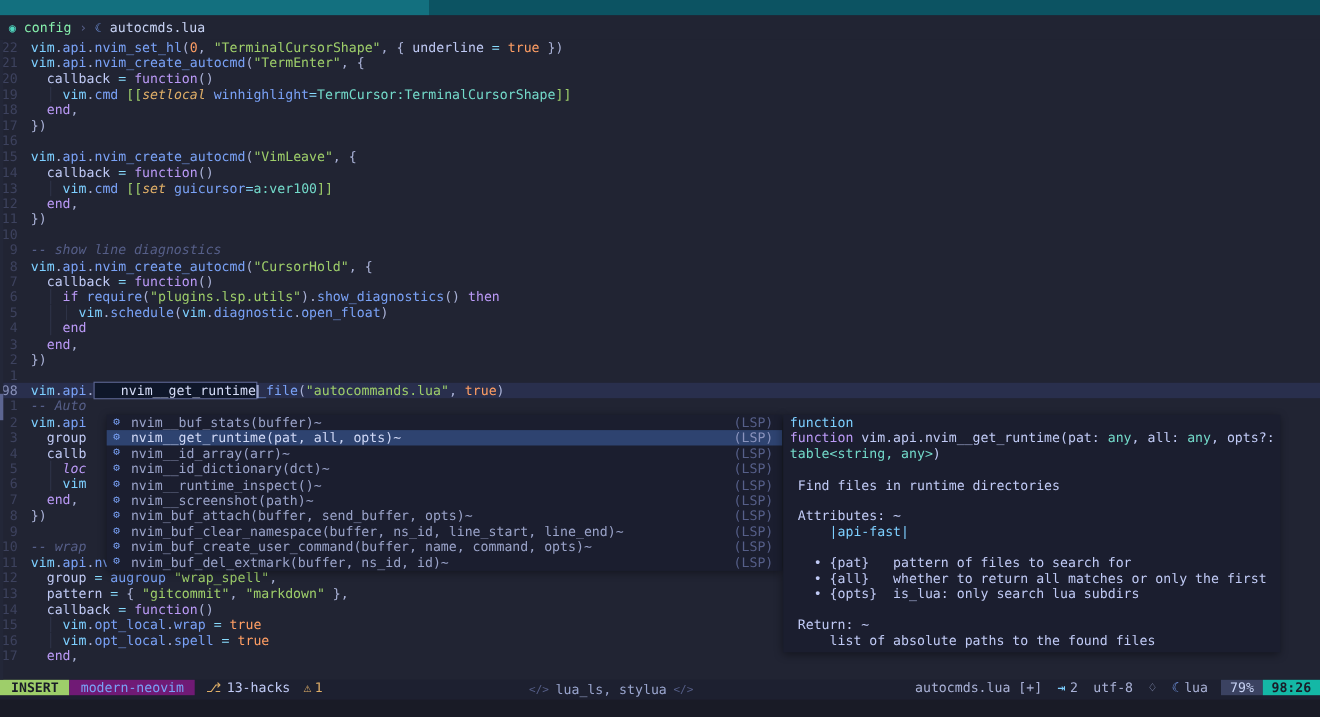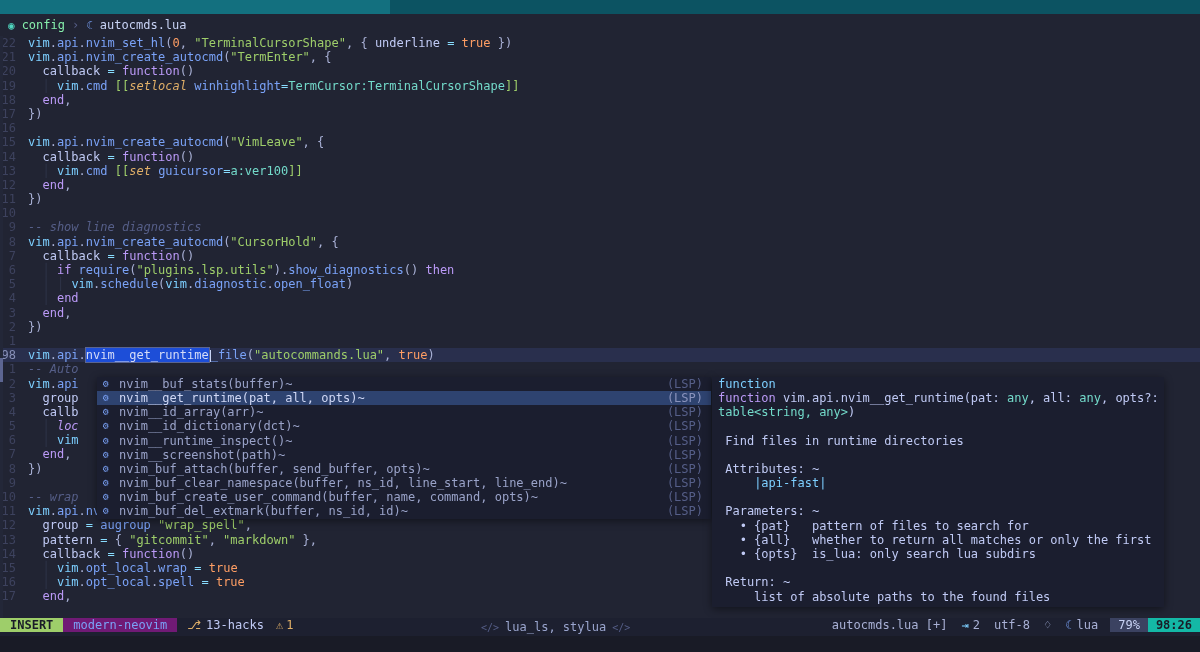--- a/index.html
+++ b/index.html
@@ -45,21 +45,21 @@
   .tk-fn { color:#7aa2f7; }
   .tk-s  { color:#9ece6a; }
   .tk-k  { color:#bb9af7; }
   .tk-ki { color:#bb9af7; font-style:italic; }
   .tk-b  { color:#ff9e64; }
   .tk-o  { color:#89ddff; }
   .tk-c  { color:#565f89; font-style:italic; }
   .tk-g  { color:#2f3449; }
   .tk-vt { color:#73daca; }
   .tk-vs { color:#e0af68; font-style:italic; }
-  .tk-sel { background:#1d4ed8; outline:1px solid #5b6591; color:#d5dcf7; }
+  .tk-sel { background:#0f172a; outline:1px solid #5b6591; color:#d5dcf7;padding-left:24px; }
   .tk-caret { display:inline-block; width:2px; height:12px; background:#c8d3f5; vertical-align:middle; }
 
   
   .scroll-track { position:absolute; left:0; top:0; width:3px; height:100%; background:#232738; }
   .scroll-thumb { position:absolute; left:0; top:322px; width:3px; height:24px; background:#5c6591; }
 
   
   .pum {
     position:absolute; left:97px; top:340.8px; width:614px;
     background:#1b1e2f; box-shadow:0 2px 8px rgba(0,0,0,.45); font-size:12px;
@@ -296,21 +296,20 @@
     <div class="doc" id="doc">
         <div class="dline"><span class="tk-v">function</span></div>
         <div class="dline"><span class="tk-k">function</span><span class="tk-t"> vim.api.nvim__get_runtime(pat: </span><span class="tk-vt">any</span><span class="tk-t">, all: </span><span class="tk-vt">any</span><span class="tk-t">, opts?:</span></div>
         <div class="dline"><span class="tk-vt">table&lt;string, any&gt;</span><span class="tk-t">)</span></div>
         <div class="dline"></div>
         <div class="dline"><span class="tk-t"> Find files in runtime directories</span></div>
         <div class="dline"></div>
         <div class="dline"><span class="tk-t"> Attributes: ~</span></div>
         <div class="dline"><span class="tk-t">     </span><span class="tk-v">|api-fast|</span></div>
         <div class="dline"></div>
-        <div class="dline"><span class="tk-t"> Parameters: ~</span></div>
         <div class="dline"><span class="tk-t">   • {pat}   pattern of files to search for</span></div>
         <div class="dline"><span class="tk-t">   • {all}   whether to return all matches or only the first</span></div>
         <div class="dline"><span class="tk-t">   • {opts}  is_lua: only search lua subdirs</span></div>
         <div class="dline"></div>
         <div class="dline"><span class="tk-t"> Return: ~</span></div>
         <div class="dline"><span class="tk-t">     list of absolute paths to the found files</span></div>
       </div>
   </div>
 
   <div class="statusline">

